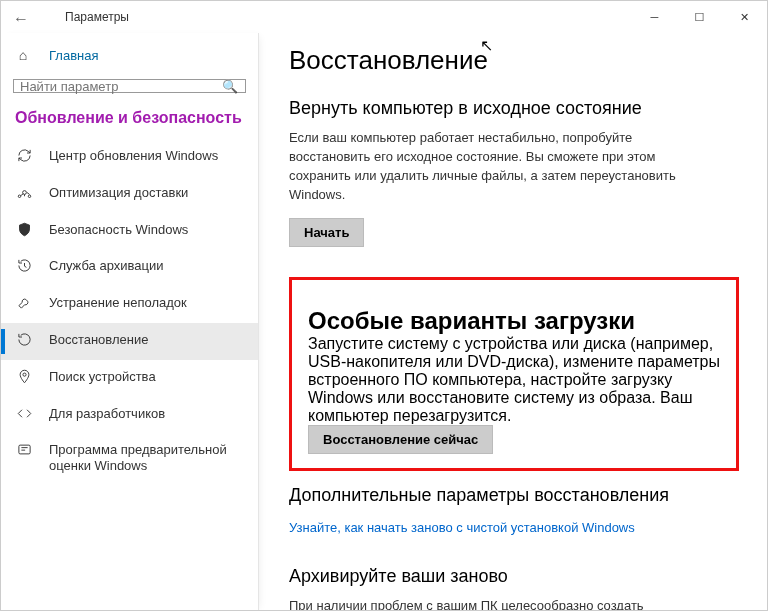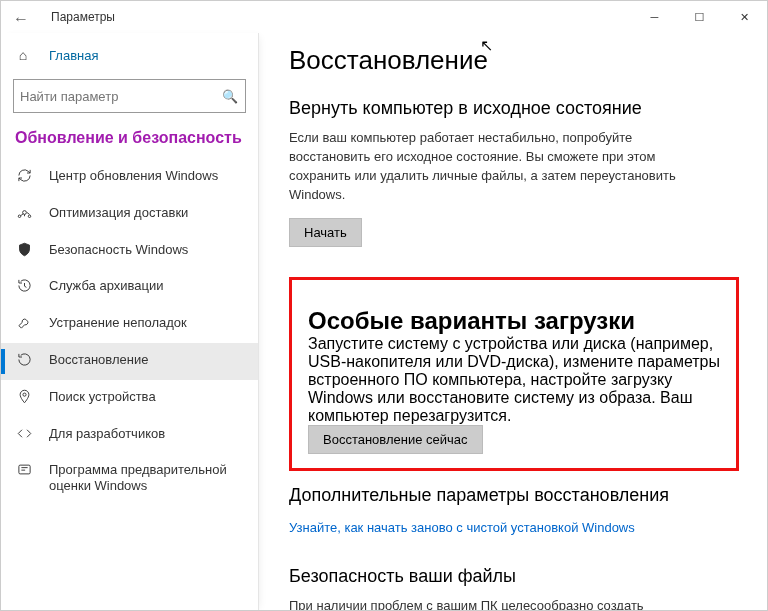--- a/index.html
+++ b/index.html
@@ -1,49 +1,49 @@
 <!DOCTYPE html>
 <html><head>
 <meta charset="utf-8">
 <style>
 * { margin: 0; padding: 0; box-sizing: border-box; font-family: "Segoe UI", Tahoma, sans-serif; }
 body { background: #fff; width: 768px; height: 611px; overflow: hidden; border: 1px solid #ccc; }
 
 .titlebar { height: 32px; display: flex; align-items: center; padding-left: 8px; }
 .titlebar .back { width: 24px; text-align: center; color: #666; font-size: 16px; cursor: pointer; }
-.titlebar .title { margin-left: 18px; font-size: 12px; color: #333; }
+.titlebar .title { margin-left: 32px; font-size: 12px; color: #333; }
 .win-controls { margin-left: auto; display: flex; }
 .win-controls div { width: 45px; height: 32px; display: flex; align-items: center; justify-content: center; font-size: 11px; color: #333; cursor: pointer; }
 
 .content { display: flex; height: 579px; }
 
 .sidebar { width: 258px; padding: 8px 0 0 0; border-right: 1px solid #e5e5e5; box-shadow: 4px 0 8px -4px rgba(0,0,0,0.08); overflow-y: auto; }
 .home-item { display: flex; align-items: center; padding: 6px 12px; cursor: pointer; }
 .home-item .icon { width: 20px; text-align: center; color: #333; font-size: 14px; }
 .home-item .label { margin-left: 16px; font-size: 13px; color: #0369a1; }
 
-.search-box { margin: 10px 12px 16px 12px; height: 34px; border: 1px solid #999; display: flex; align-items: center; padding: 0 6px; }
+.search-box { margin: 10px 12px 16px 12px; height: 14px; border: 1px solid #999; display: flex; align-items: center; padding: 0 6px; }
 .search-box input { border: none; outline: none; flex: 1; font-size: 13px; background: transparent; }
 .search-box .mag { color: #666; font-size: 13px; }
 
 .category { font-weight: 600; font-size: 16px; padding: 0 14px 12px 14px; color: #a21caf; }
 
 .nav-item { display: flex; padding: 9px 12px 9px 14px; cursor: pointer; font-size: 13px; color: #333; position: relative; line-height: 1.2; }
 .nav-item .icon { width: 18px; text-align: center; color: #333; font-size: 14px; flex-shrink: 0; }
 .nav-item .icon svg { width: 15px; height: 15px; stroke: #333; fill: none; stroke-width: 1.5; }
 .nav-item .label { margin-left: 16px; }
 .nav-item.active::before { content: ""; position: absolute; left: 0; top: 6px; bottom: 6px; width: 4px; background: #0078d4; }
 .nav-item.active { background: #eaeaea; }
 
 .main { flex: 1; padding: 12px 28px 0 30px; overflow-y: auto; }
 .main h1 { font-weight: 400; font-size: 26px; margin-bottom: 22px; color: #000; }
 .section h2 { font-weight: 500; font-size: 18px; margin-bottom: 10px; color: #000; }
 .section p { font-size: 13px; color: #333; line-height: 1.45; margin-bottom: 14px; max-width: 420px; }
 .section { margin-bottom: 30px; }
-.btn { display: inline-block; background: #ccc; border: 1px solid #bbb; padding: 6px 14px; font-size: 13px; cursor: pointer; }
+.btn { display: inline-block; background: #ccc; border: 1px solid #bbb; padding: 6px 14px; font-size: 13px; cursor: pointer; font-weight: bold; }
 .highlight { border: 3px solid #e11; padding: 27px 16px 14px 16px; margin-bottom: 14px; }
 .link { color: #0066cc; font-size: 13px; cursor: pointer; display: inline-block; margin-top: 4px; }
 
 .cursor { position: absolute; left: 480px; top: 36px; font-size: 16px; pointer-events: none; }
 </style>
 </head>
 <body>
 
 <div class="titlebar">
   <div class="back">←</div>
@@ -142,20 +142,20 @@
       <p>Запустите систему с устройства или диска (например, USB-накопителя или DVD-диска), измените параметры встроенного ПО компьютера, настройте загрузку Windows или восстановите систему из образа. Ваш компьютер перезагрузится.</p>
       <span class="btn">Восстановление сейчас</span>
     </div>
 
     <div class="section">
       <h2>Дополнительные параметры восстановления</h2>
       <span class="link">Узнайте, как начать заново с чистой установкой Windows</span>
     </div>
 
     <div class="section">
-      <h2>Безопасность ваши файлы</h2>
+      <h2>Архивируйте ваши заново</h2>
       <p>При наличии проблем с вашим ПК целесообразно создать резервные копии файлов, из которых можно будет восстановить данные, если исходные файлы будут потеряны, повреждены или удалены.</p>
 
     </div>
   </div>
 </div>
 
 <div class="cursor">↖</div>
 
 </body></html>

